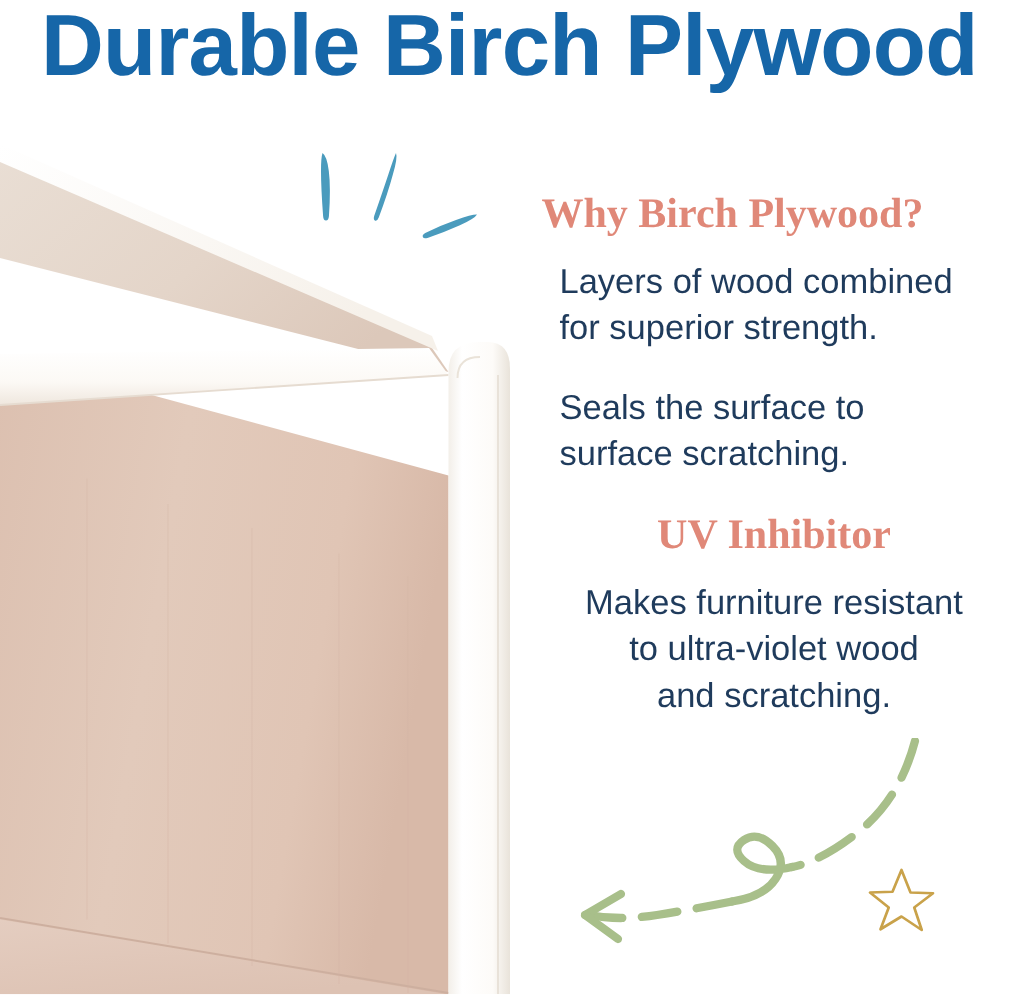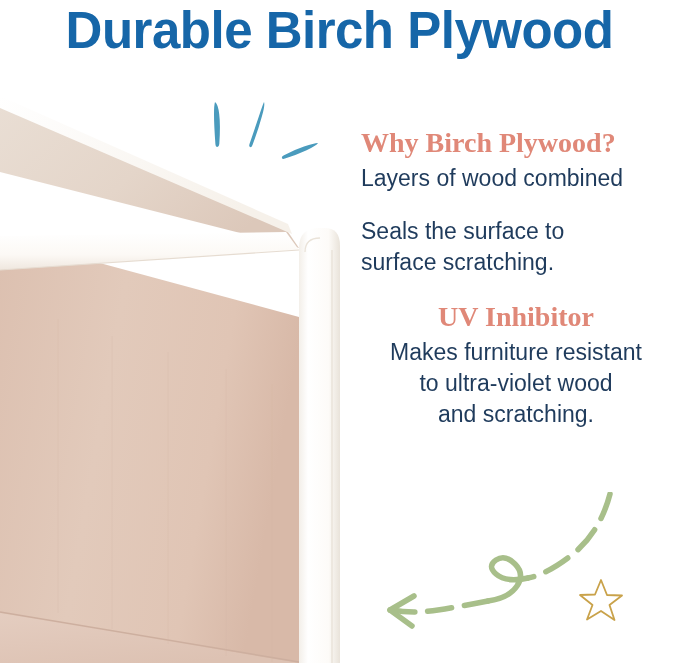--- a/index.html
+++ b/index.html
@@ -18,21 +18,21 @@
 
   
   #title {
     position: absolute;
     left: 0;
     top: 2px;
     width: 679px;
     text-align: center;
     font-family: "Liberation Sans", sans-serif;
     font-weight: bold;
-    font-size: 51px;
+    font-size: 58px;
     line-height: 58px;
     letter-spacing: -0.5px;
     color: #1666a8;
     white-space: nowrap;
   }
 
   
   #photo {
     position: absolute;
     left: 0;
@@ -60,21 +60,21 @@
     color: #e08878;
     margin: 0 0 3px 0;
     white-space: nowrap;
   }
   .f-body {
     font-family: "Liberation Sans", sans-serif;
     font-weight: normal;
     font-size: 23px;
     line-height: 31px;
     color: #1f3b5c;
-    margin: 0;
+    margin: 12px;
   }
   .f-body span { display: block; white-space: nowrap; }
 
   
   .deco { position: absolute; pointer-events: none; }
   #sparkles { left: 196px; top: 96px; }
   #arrow    { left: 368px; top: 492px; }
   #star     { left: 576px; top: 576px; }
 </style>
 </head>
@@ -145,20 +145,21 @@
       </g>
     </svg>
   </div>
 
   <div id="features">
 
     <div class="feature">
       <p class="f-head">Why Birch Plywood?</p>
       <p class="f-body">
         <span>Layers of wood combined</span>
+        <span>for superior strength.</span>
       </p>
     </div>
 
     <div class="feature">
       <p class="f-body">
         <span>Seals the surface to</span>
         <span>surface scratching.</span>
       </p>
     </div>
 

